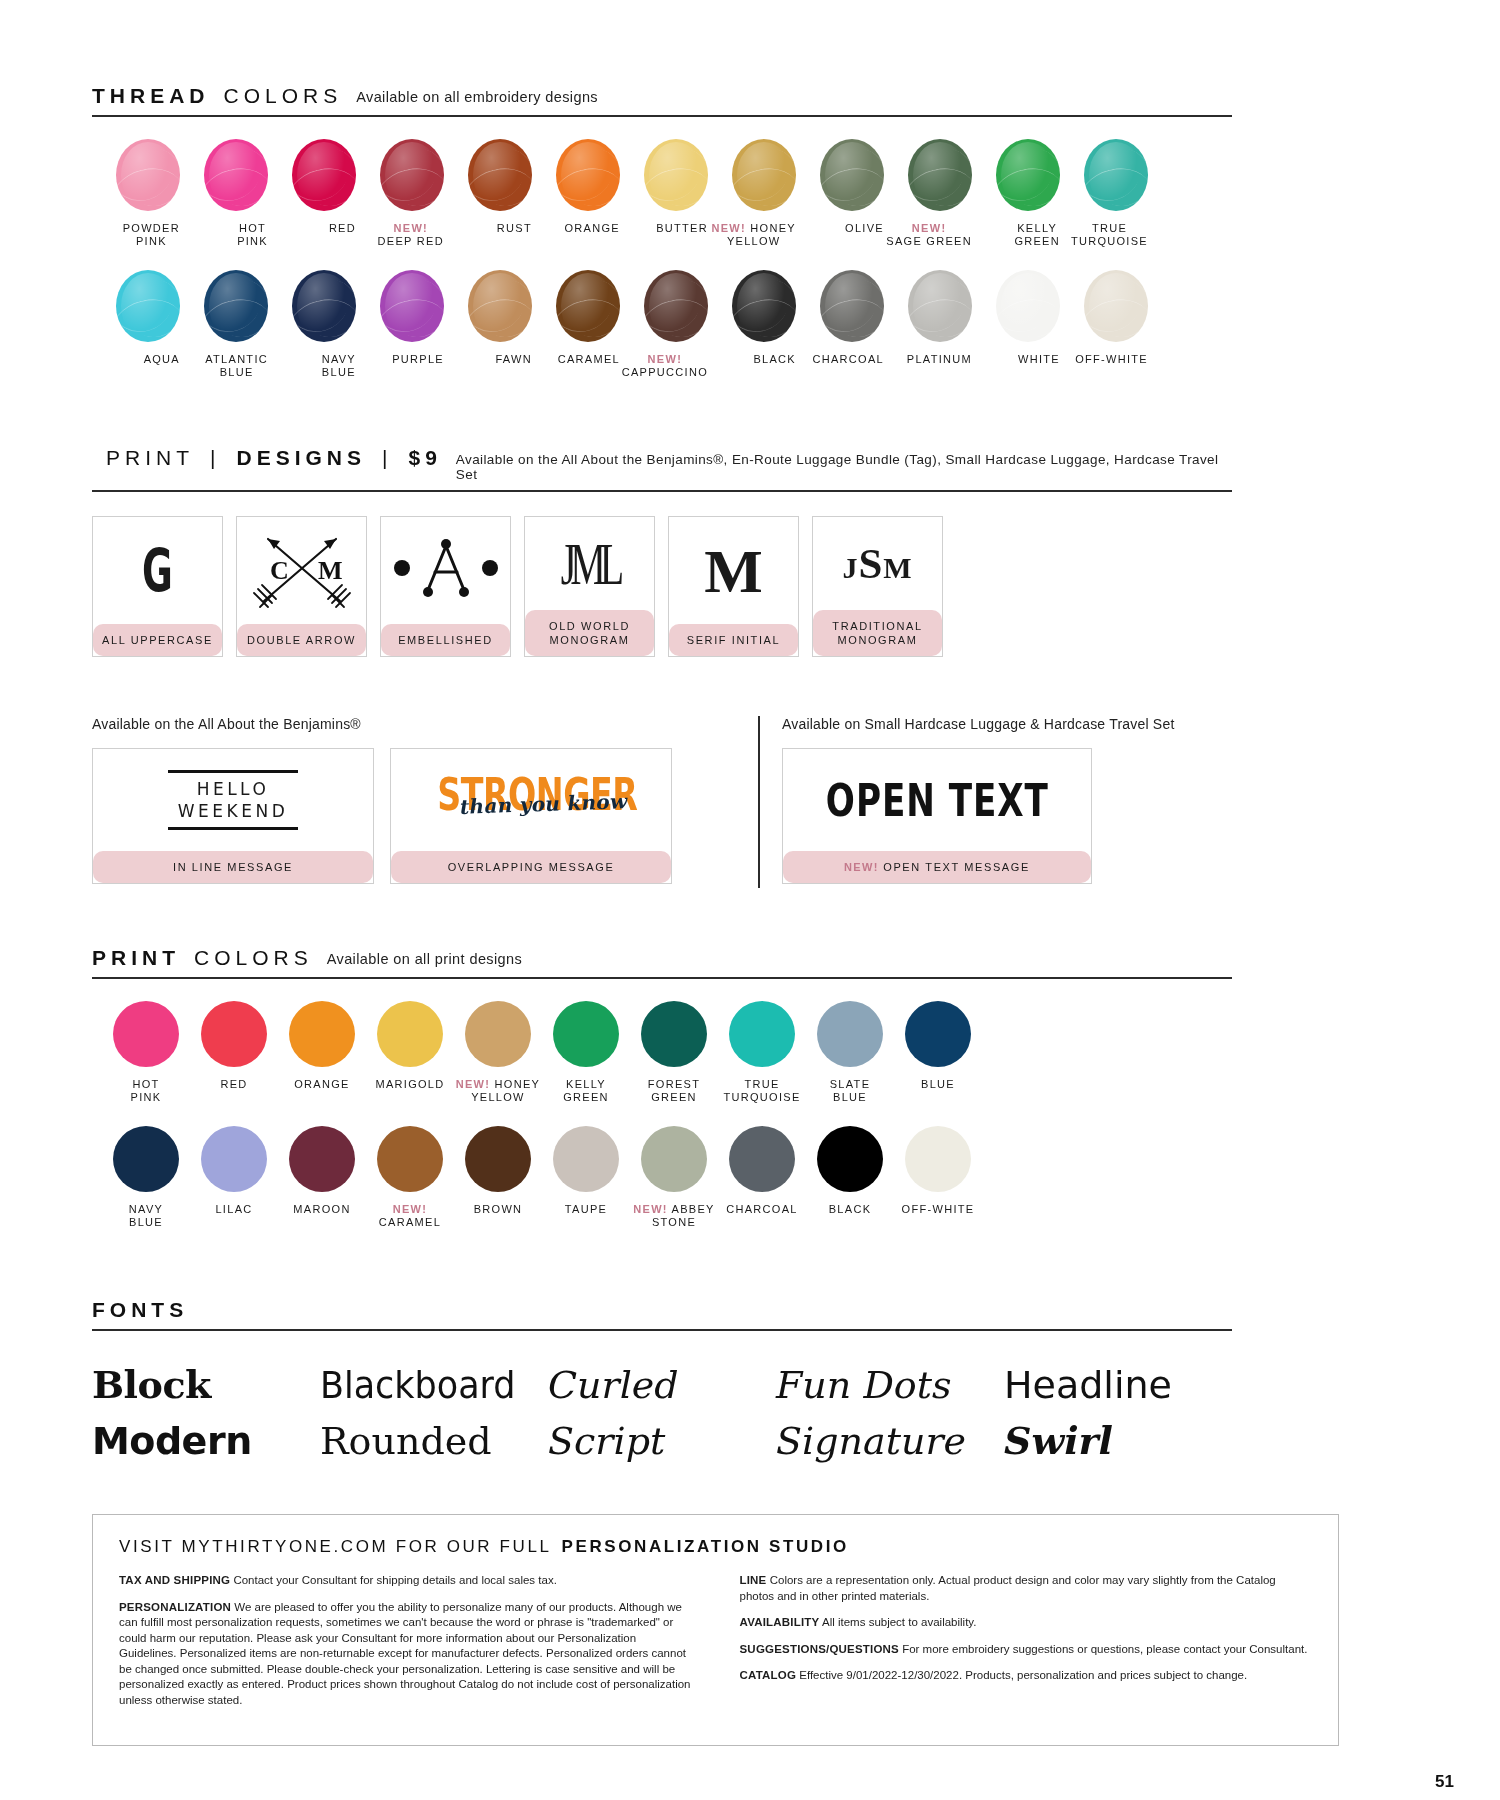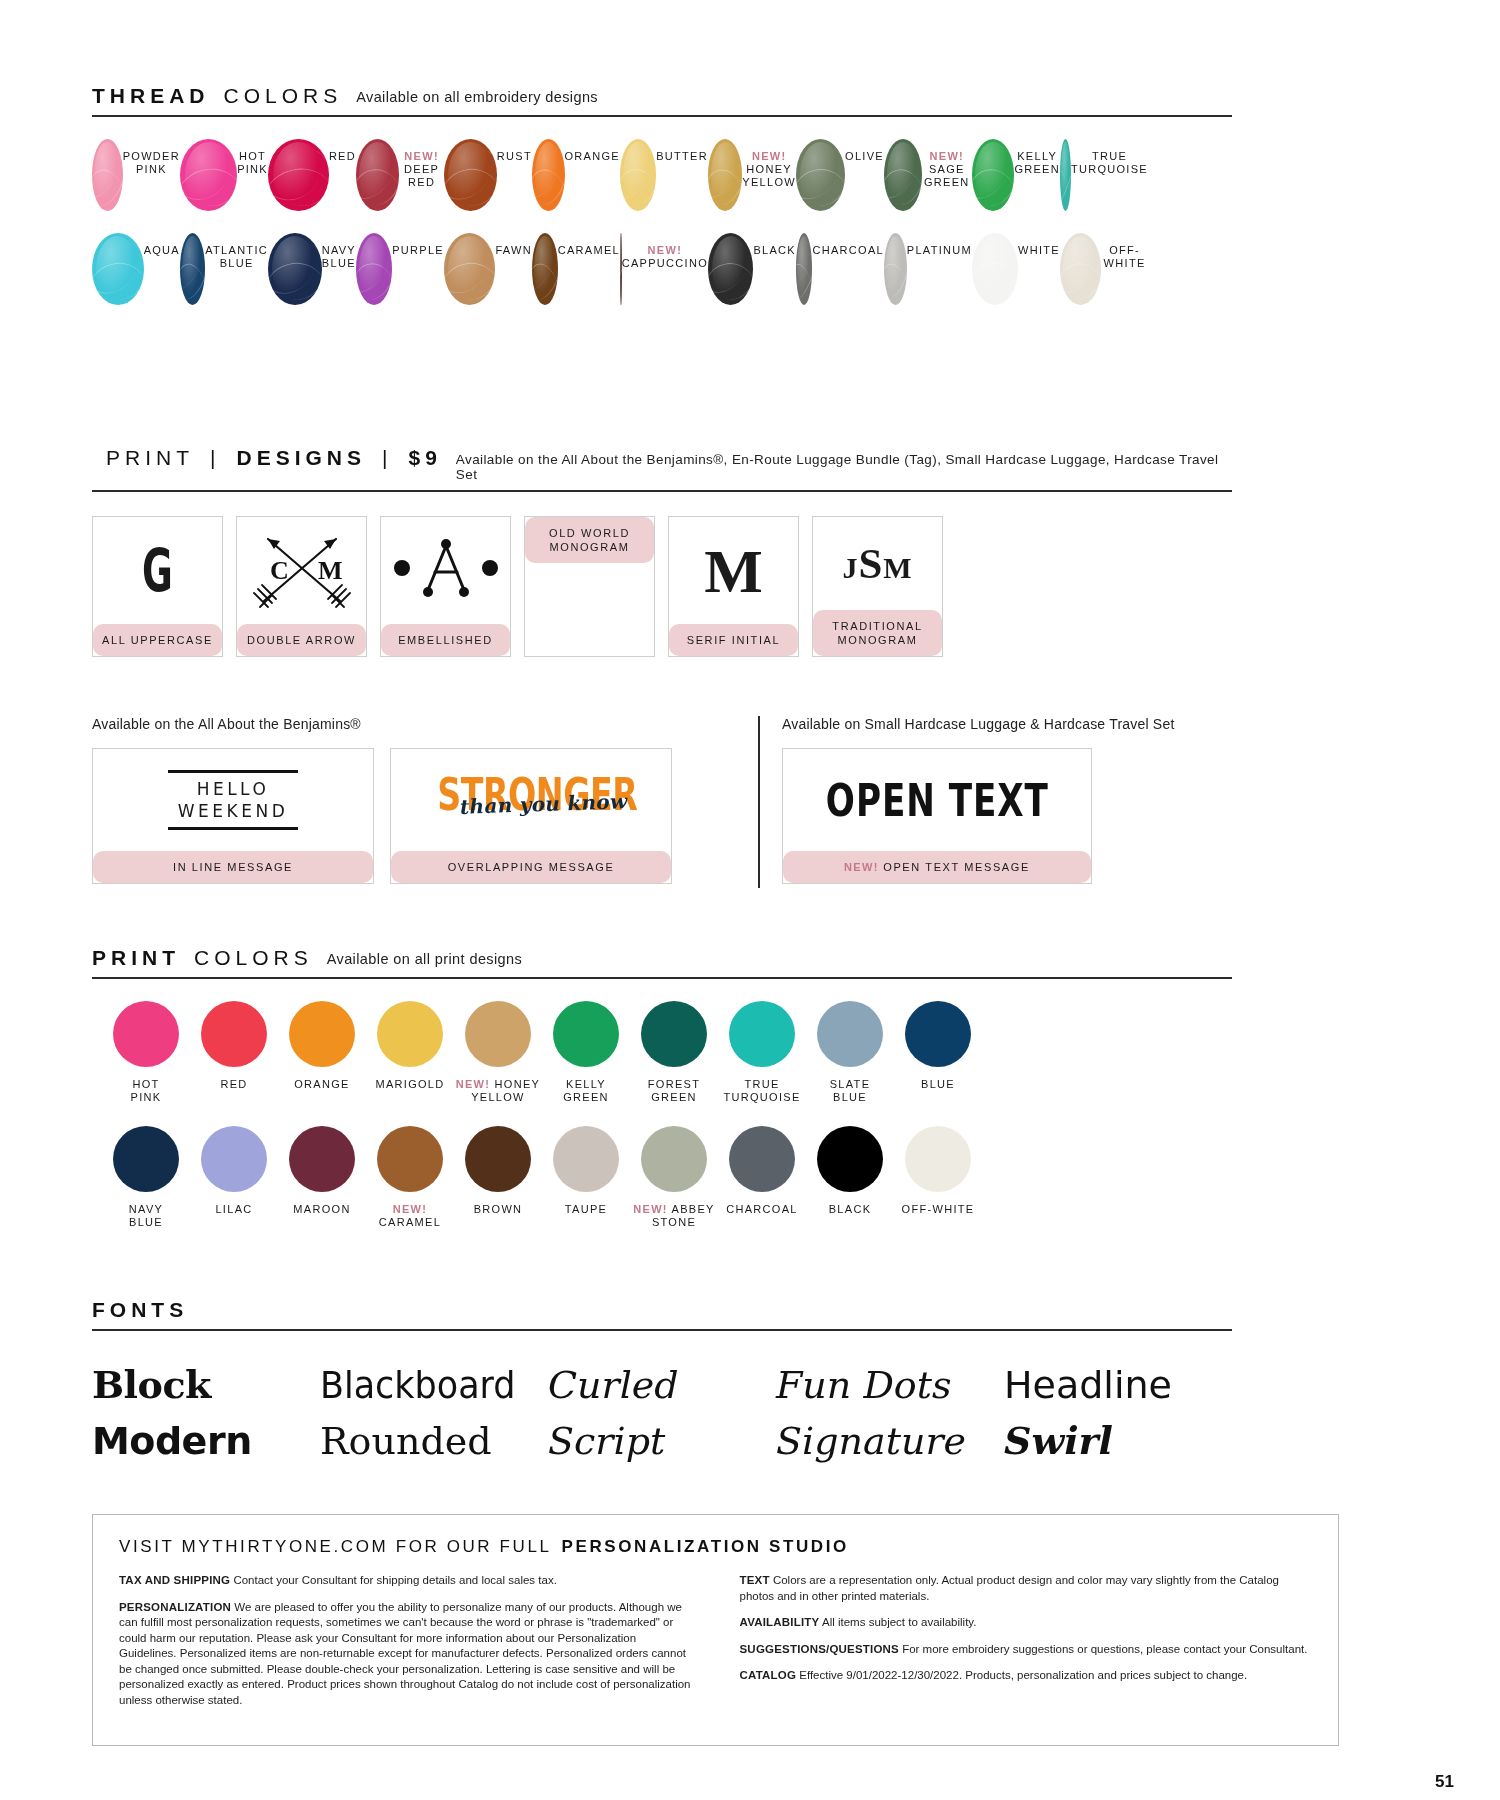--- a/index.html
+++ b/index.html
@@ -23,21 +23,21 @@
   }
   .sec-head .sub {
     font-weight: 400; letter-spacing: .4px; font-size: 14.5px; color: #222; margin-left: 14px;
     position: relative; top: -1px;
   }
   .rule { height: 2px; background: #2b2b2b; margin-top: 7px; }
   .rule.thin { height: 1.5px; }
 
   
   .thread-row { display: flex; margin-top: 22px; }
-  .thread-cell { width: 88px; display: flex; flex-direction: row; align-items: flex-start; }
+  .thread-cell { width: 88px; display: flex; flex-direction: column; align-items: flex-end; }
   .ball {
     width: 64px; height: 72px; border-radius: 50%;
     position: relative; overflow: hidden;
   }
   .ball::before {
     content: ""; position: absolute; left: 8%; top: 4%; width: 84%; height: 92%;
     border-radius: 50%;
     background: radial-gradient(ellipse at 34% 24%, rgba(255,255,255,.30), rgba(255,255,255,0) 58%);
   }
   .ball::after {
@@ -398,20 +398,23 @@
               <line x1="56" y1="12" x2="38" y2="56"></line>
               <line x1="56" y1="12" x2="74" y2="56"></line>
               <line x1="45" y1="38" x2="67" y2="38"></line>
             </g>
           </svg>
         </div>
         <div class="cap">EMBELLISHED</div>
       </div>
 
       <div class="tile tile-sm">
+        <div class="art">
+          <span class="glyph-old-world">JML</span>
+        </div>
         <div class="cap">OLD WORLD MONOGRAM</div>
       </div>
 
       <div class="tile tile-sm">
         <div class="art">
           <span class="glyph-serif-initial">M</span>
         </div>
         <div class="cap">SERIF INITIAL</div>
       </div>
 
@@ -594,21 +597,21 @@
       <div class="visit-line">
         <span class="reg">VISIT MYTHIRTYONE.COM FOR OUR FULL</span>
         <span class="strong">PERSONALIZATION STUDIO</span>
       </div>
       <div class="foot-cols">
         <div class="foot-col" id="foot-left">
             <div class="foot-p"><b>TAX AND SHIPPING</b> Contact your Consultant for shipping details and local sales tax.</div>
             <div class="foot-p"><b>PERSONALIZATION</b> We are pleased to offer you the ability to personalize many of our products. Although we can fulfill most personalization requests, sometimes we can't because the word or phrase is "trademarked" or could harm our reputation. Please ask your Consultant for more information about our Personalization Guidelines. Personalized items are non-returnable except for manufacturer defects. Personalized orders cannot be changed once submitted. Please double-check your personalization. Lettering is case sensitive and will be personalized exactly as entered. Product prices shown throughout Catalog do not include cost of personalization unless otherwise stated.</div>
           </div>
         <div class="foot-col" id="foot-right">
-            <div class="foot-p"><b>TEXT</b> Colors are a representation only. Actual product design and color may vary slightly from the Catalog photos and in other printed materials.</div>
+            <div class="foot-p"><b>LINE</b> Colors are a representation only. Actual product design and color may vary slightly from the Catalog photos and in other printed materials.</div>
             <div class="foot-p"><b>AVAILABILITY</b> All items subject to availability.</div>
             <div class="foot-p"><b>SUGGESTIONS/QUESTIONS</b> For more embroidery suggestions or questions, please contact your Consultant.</div>
             <div class="foot-p"><b>CATALOG</b> Effective 9/01/2022-12/30/2022. Products, personalization and prices subject to change.</div>
           </div>
       </div>
     </div>
   </div>
 
   <div class="page-num">51</div>
 </div>

